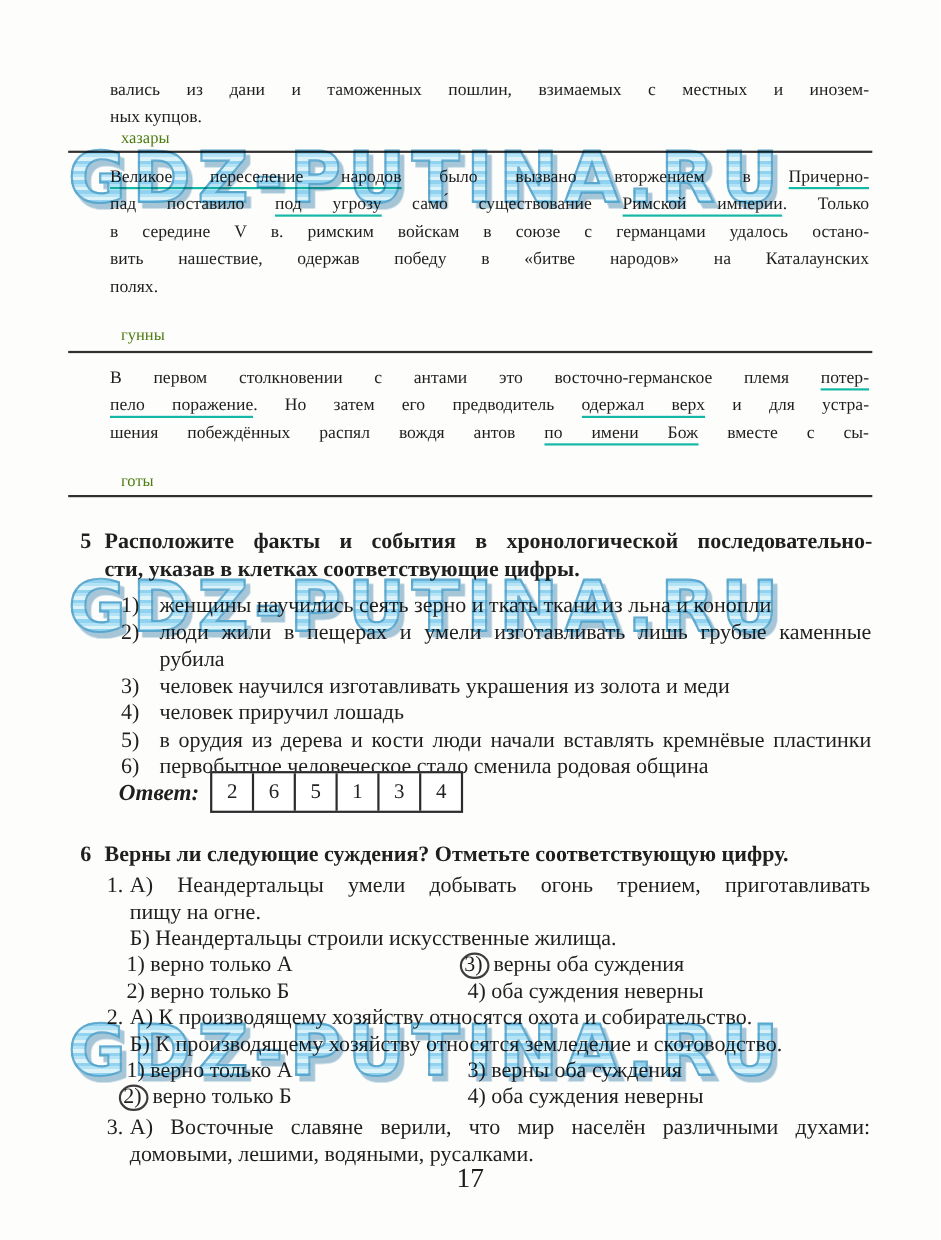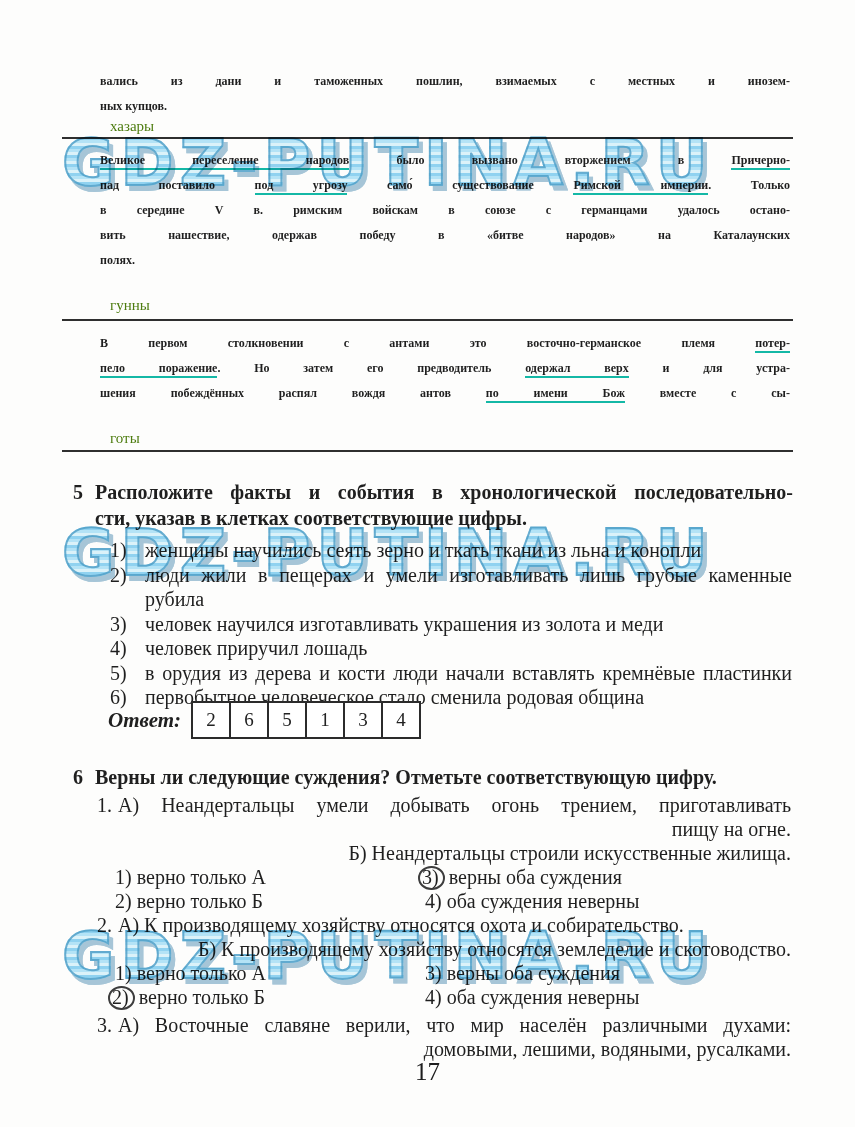--- a/index.html
+++ b/index.html
@@ -1,38 +1,38 @@
 <!DOCTYPE html>
 <html><head>
 <meta charset="utf-8">
 <style>
   html,body{margin:0;padding:0;background:#ffffff;}
   .page{
     position:relative;width:855px;height:1127px;background:#fdfdfc;overflow:hidden;
     font-family:"Liberation Serif","DejaVu Serif",serif;color:#1f1f1f;
   }
-  .para{position:absolute;font-size:12px;line-height:25px;font-weight:bold;}
+  .para{position:absolute;font-size:16px;line-height:25px;}
   .line{min-height:1em;}
   .fill{text-align:justify;text-align-last:justify;}
   .u{border-bottom:2px solid #14b8a6;padding-bottom:1px;}
   .anslabel{position:absolute;font-size:15px;line-height:17px;color:#4d7c0f;}
   .rule{position:absolute;left:62px;width:731px;height:2px;background:#2f2f2f;}
   .qnum{position:absolute;left:73px;font-weight:bold;font-size:20px;line-height:26px;}
   .qtitle{position:absolute;left:95px;width:698px;font-weight:bold;font-size:20px;line-height:26px;}
   .items{position:absolute;left:100px;top:538px;width:692px;font-size:20px;line-height:24.5px;}
   .item-line{position:relative;padding-left:45px;}
   .item-num{position:absolute;left:10px;top:0;}
   .answer-row{position:absolute;left:108px;top:701px;display:flex;align-items:center;}
   .answer-label{font-weight:bold;font-style:italic;font-size:21px;margin-right:10px;}
   .cells{display:flex;border:2px solid #2b2b2b;background:#fff;}
   .cell{width:36px;height:34px;border-right:2px solid #2b2b2b;display:flex;align-items:center;justify-content:center;font-size:19px;color:#222;}
   .cell:last-child{border-right:none;}
   .q6subs{position:absolute;left:97px;top:793px;width:694px;font-size:20px;line-height:24px;}
   .sub-num{display:inline-block;width:21px;}
-  .ind{padding-left:21px;text-align:right;}
+  .ind{padding-left:21px;}
   .opt-row{padding-left:18px;display:flex;}
   .opt-left{width:310px;}
   .opt-num{display:inline;}
   .circ{display:inline-block;border:2px solid #3d3d3d;border-radius:50%;padding:0 4px 1px 2px;margin:-3px -1px -3px -7px;line-height:19px;}
   .pagenum{position:absolute;left:0;top:1058px;width:855px;text-align:center;font-size:25px;color:#1d1d1d;}
   .wm{
     position:absolute;left:62px;width:740px;height:76px;line-height:76px;white-space:nowrap;
     font-family:"DejaVu Sans","Liberation Sans",sans-serif;font-weight:bold;
     font-size:64px;letter-spacing:6px;
     background:repeating-linear-gradient(180deg,#d7f2fc 0 3px,#7ecdf1 3px 6px,#a9e1f8 6px 9px);

